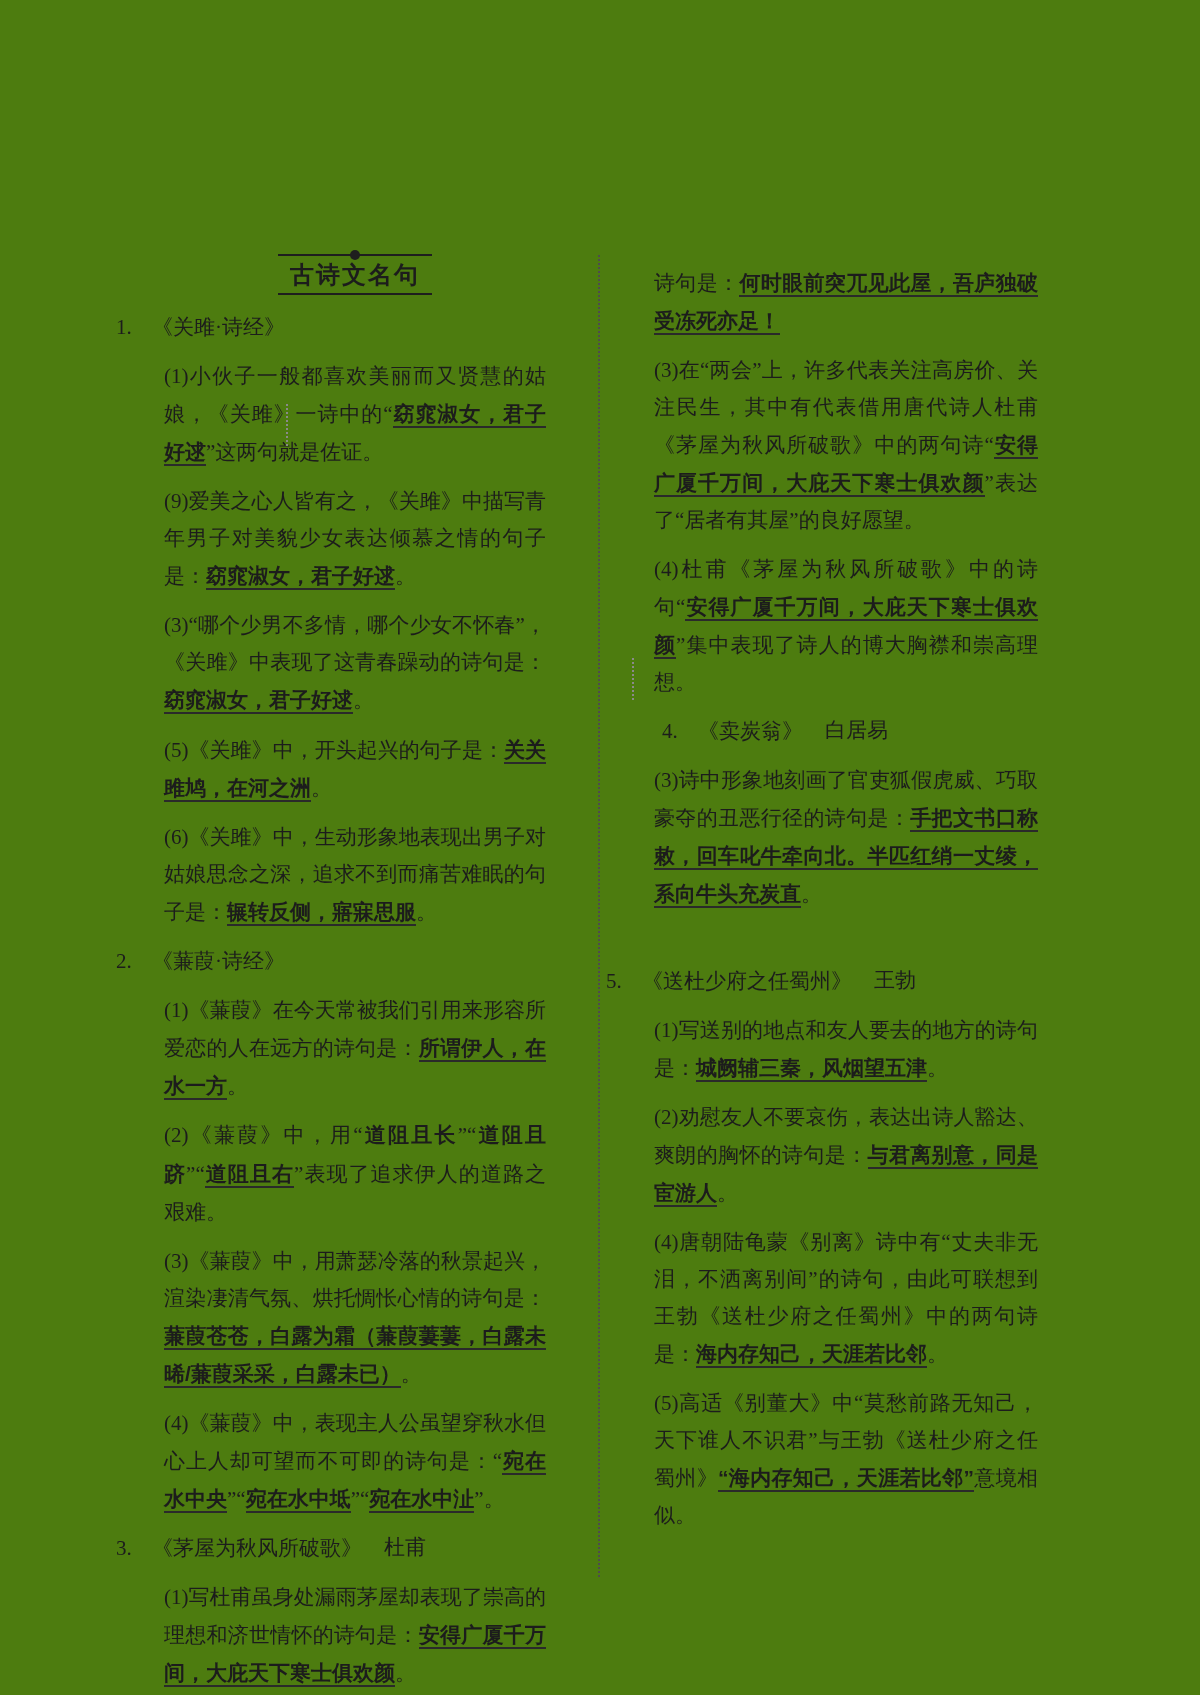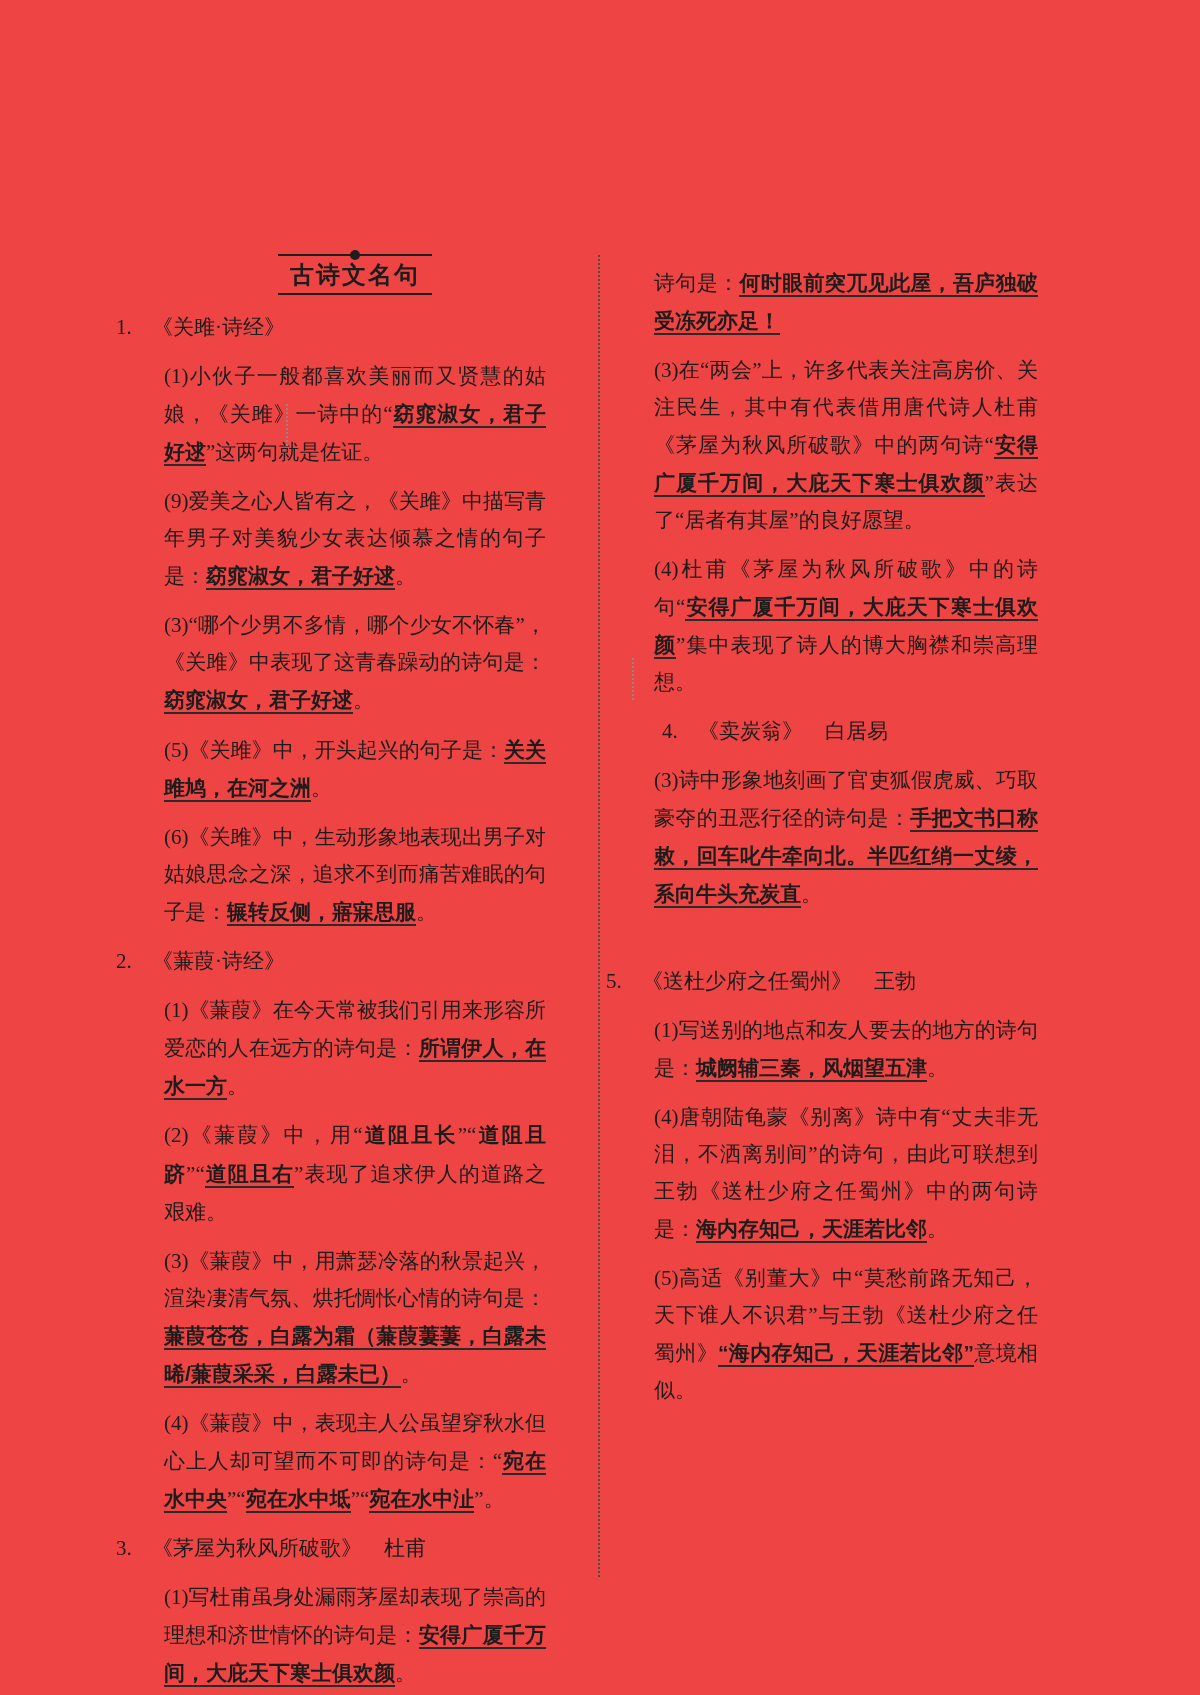--- a/index.html
+++ b/index.html
@@ -3,21 +3,21 @@
 <meta charset="utf-8">
 <style>
   html,body{margin:0;padding:0;}
   body{
     width:1200px;height:1695px;
     background:#f2f2f2;
     font-family:"Liberation Serif","DejaVu Serif",serif;
   }
   .page{
     position:relative;width:1200px;height:1695px;
-    background:#ef4444;color:#1c1c1c;overflow:hidden;
+    background:#4d7c0f;color:#1c1c1c;overflow:hidden;
   }
   
   .col{position:absolute;top:252px;font-size:21px;line-height:37px;}
   .col-left{left:112px;width:446px;padding-left:40px;box-sizing:border-box;}
   .col-right{left:610px;width:440px;padding-left:32px;box-sizing:border-box;}
   .divider{
     position:absolute;left:598px;top:255px;height:1322px;width:0;
     border-left:2.5px dotted #4d4d4d;
   }
   
@@ -28,21 +28,21 @@
     width:10px;height:10px;border-radius:50%;background:#1e1e1e;
   }
   .badge-title{
     font-family:"Liberation Sans","DejaVu Sans",sans-serif;
     font-weight:bold;font-size:24px;line-height:34px;letter-spacing:2px;
     border-bottom:2.5px solid #1e1e1e;padding:2px 0 1px;
   }
   
   .heading{display:flex;margin-left:-36px;}
   .heading .h-num{width:36px;flex:none;}
-  .heading .h-author{margin-left:22px;}
+  .heading .h-author{margin-left:22px;font-family:Liberation Mono, monospace;}
   .heading.indent{margin-left:20px;}
   .para{margin:12px;text-align:justify;}
   .spacer{height:38px;}
   
   .hl{
     font-family:"Liberation Sans","DejaVu Sans",sans-serif;
     font-weight:bold;
     border-bottom:2px solid #2a2a2a;padding-bottom:1px;
   }
   .b{
@@ -107,20 +107,21 @@
           <span class="h-author">白居易</span>
         </div>
         <p class="para"><span>(3)诗中形象地刻画了官吏狐假虎威、巧取豪夺的丑恶行径的诗句是：</span><span class="hl">手把文书口称敕，回车叱牛牵向北。半匹红绡一丈绫，系向牛头充炭直</span><span>。</span></p>
         <div class="spacer"></div>
         <div class="heading">
           <span class="h-num">5.</span>
           <span class="h-title">《送杜少府之任蜀州》</span>
           <span class="h-author">王勃</span>
         </div>
         <p class="para"><span>(1)写送别的地点和友人要去的地方的诗句是：</span><span class="hl">城阙辅三秦，风烟望五津</span><span>。</span></p>
+        <p class="para"><span>(2)劝慰友人不要哀伤，表达出诗人豁达、爽朗的胸怀的诗句是：</span><span class="hl">与君离别意，同是宦游人</span><span>。</span></p>
         <p class="para"><span>(4)唐朝陆龟蒙《别离》诗中有“丈夫非无泪，不洒离别间”的诗句，由此可联想到王勃《送杜少府之任蜀州》中的两句诗是：</span><span class="hl">海内存知己，天涯若比邻</span><span>。</span></p>
         <p class="para"><span>(5)高适《别董大》中“莫愁前路无知己，天下谁人不识君”与王勃《送杜少府之任蜀州》</span><span class="hl">“海内存知己，天涯若比邻”</span><span>意境相似。</span></p>
       </div>
   </div>
 
   <div class="crease crease-1"></div>
   <div class="crease crease-2"></div>
 </div>
 
 </body></html>

